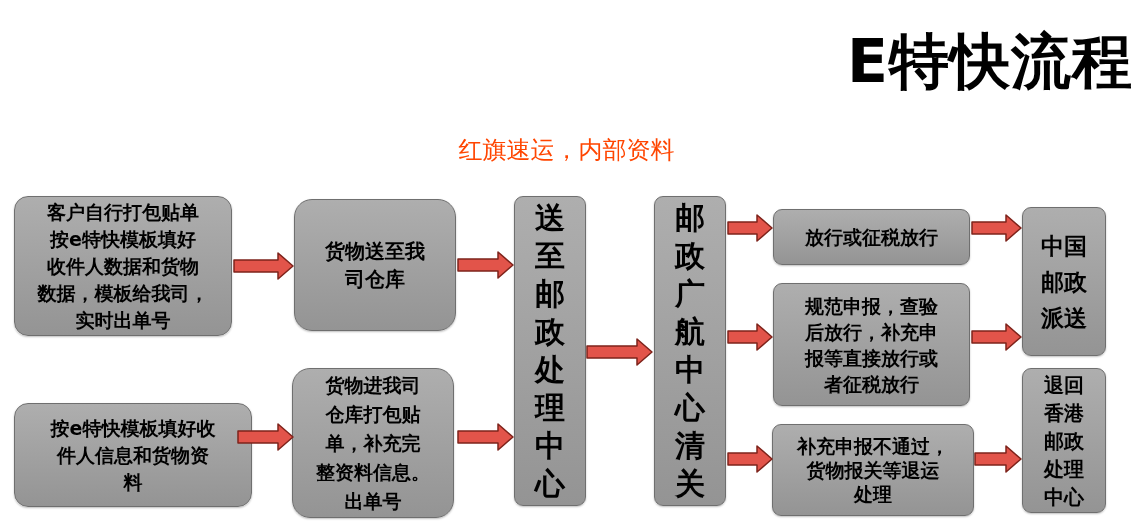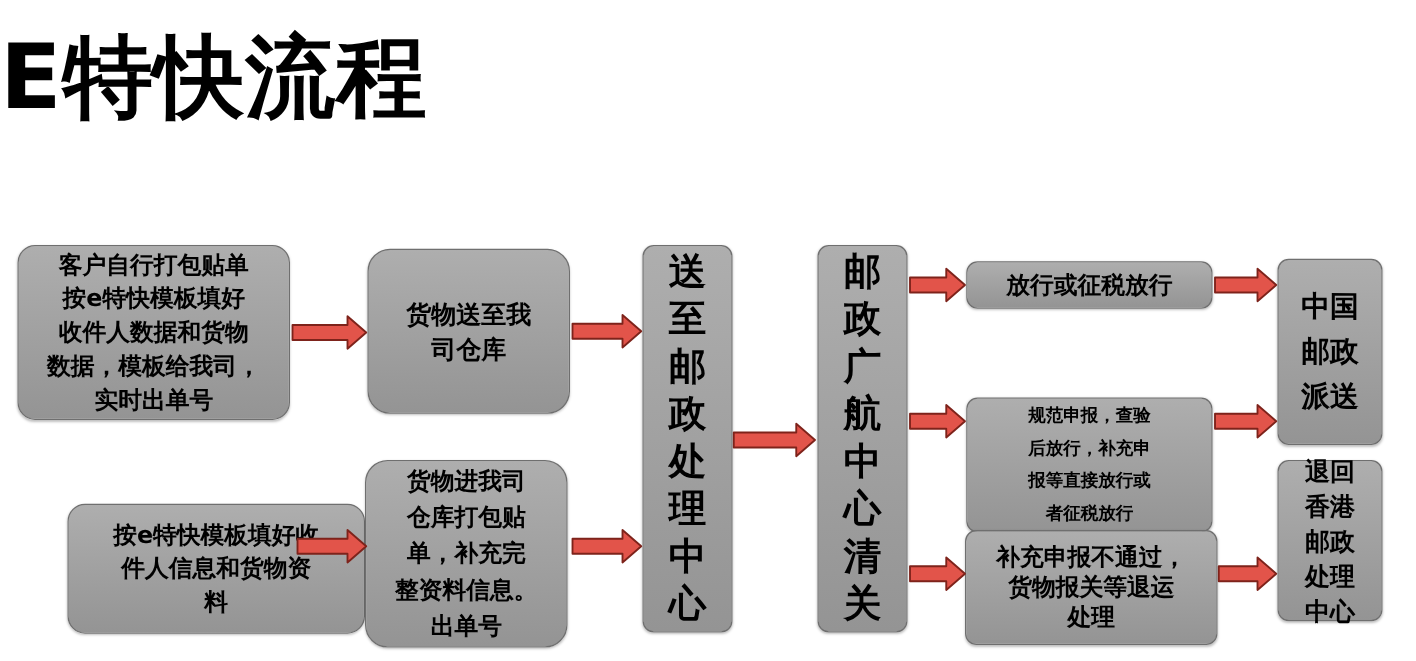--- a/index.html
+++ b/index.html
@@ -15,22 +15,22 @@
   body{background:#ffffff;font-family:"DejaVu Sans","Liberation Sans",sans-serif;}
   .slide{
     position:relative;
     width:1133px;height:529px;
     background:#ffffff;
     overflow:hidden;
   }
   .title{
     position:absolute;top:0;left:0;right:0;
     height:128px;line-height:122px;
-    text-align:left;
-    font-size:72px;font-weight:900;
+    text-align:right;
+    font-size:60px;font-weight:900;
     color:var(--title-color);
     letter-spacing:1px;
   }
   .subtitle{
     position:absolute;top:134px;left:0;right:0;
     height:32px;line-height:32px;
     text-align:center;
     font-size:24px;
     color:var(--accent-orange);
   }
@@ -55,29 +55,30 @@
     stroke-width:1.5;
     stroke-linejoin:round;
   }
 </style>
 </head>
 <body>
 
 <div class="slide">
 
   <div class="title">E特快流程</div>
+  <div class="subtitle">红旗速运，内部资料</div>
 
   <div>
 
     <div class="box r-lg" style="left:14px;top:196px;width:218px;height:140px;font-size:19px;line-height:27px;">客户自行打包贴单
 按e特快模板填好
 收件人数据和货物
 数据，模板给我司，
 实时出单号</div>
-    <div class="box r-lg" style="left:14px;top:403px;width:238px;height:104px;font-size:19px;line-height:27px;margin-left:40px;">按e特快模板填好收
+    <div class="box r-lg" style="left:14px;top:403px;width:238px;height:104px;font-size:19px;line-height:27px;">按e特快模板填好收
 件人信息和货物资
 料</div>
 
     <div class="box r-md" style="left:294px;top:199px;width:162px;height:132px;font-size:20px;line-height:28px;">货物送至我
 司仓库</div>
     <div class="box r-md" style="left:292px;top:368px;width:162px;height:150px;font-size:19px;line-height:29px;">货物进我司
 仓库打包贴
 单，补充完
 整资料信息。
 出单号</div>
@@ -93,33 +94,33 @@
 
     <div class="box r-sm" style="left:654px;top:196px;width:72px;height:310px;font-size:30px;line-height:38px;">邮
 政
 广
 航
 中
 心
 清
 关</div>
 
-    <div class="box r-sm" style="left:773px;top:209px;width:197px;height:38px;font-size:19px;line-height:24px;">放行或征税放行</div>
-    <div class="box r-sm" style="left:773px;top:283px;width:197px;height:108px;font-size:14px;line-height:26px;margin-top:35px;">规范申报，查验
+    <div class="box r-sm" style="left:773px;top:209px;width:197px;height:56px;font-size:19px;line-height:24px;">放行或征税放行</div>
+    <div class="box r-sm" style="left:773px;top:283px;width:197px;height:123px;font-size:19px;line-height:26px;">规范申报，查验
 后放行，补充申
 报等直接放行或
 者征税放行</div>
     <div class="box r-sm" style="left:772px;top:424px;width:202px;height:92px;font-size:19px;line-height:24px;">补充申报不通过，
 货物报关等退运
 处理</div>
 
     <div class="box r-sm" style="left:1022px;top:207px;width:84px;height:149px;font-size:23px;line-height:36px;">中国
 邮政
 派送</div>
-    <div class="box r-sm" style="left:1022px;top:368px;width:84px;height:129px;font-size:20px;line-height:28px;">退回
+    <div class="box r-sm" style="left:1022px;top:368px;width:84px;height:145px;font-size:20px;line-height:28px;">退回
 香港
 邮政
 处理
 中心</div>
 
     <svg class="arrow" style="left:234px;top:253px;" width="60" height="26">
         <polygon points="0,7 44,7 44,0 59,13 44,26 44,19 0,19"></polygon>
       </svg>
     <svg class="arrow" style="left:238px;top:424px;" width="56" height="26">
         <polygon points="0,7 40,7 40,0 55,13 40,26 40,19 0,19"></polygon>

